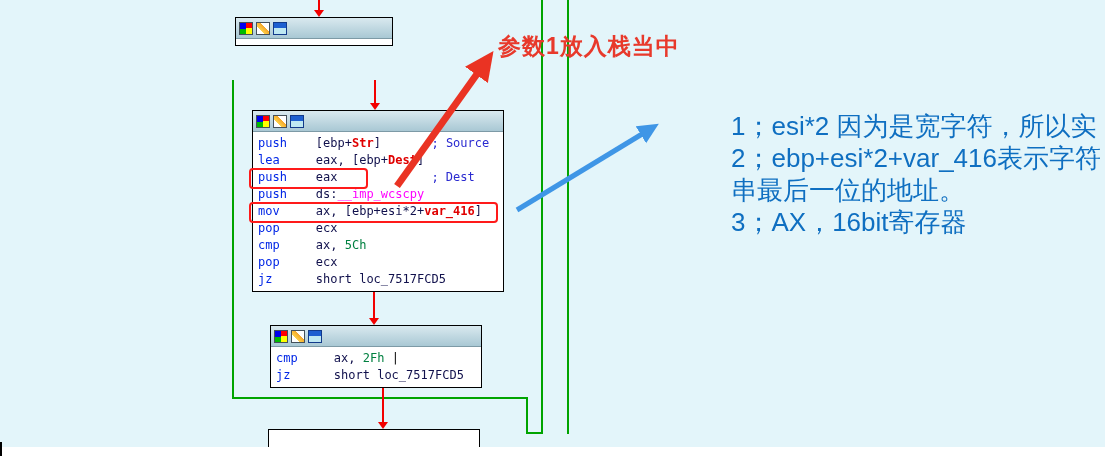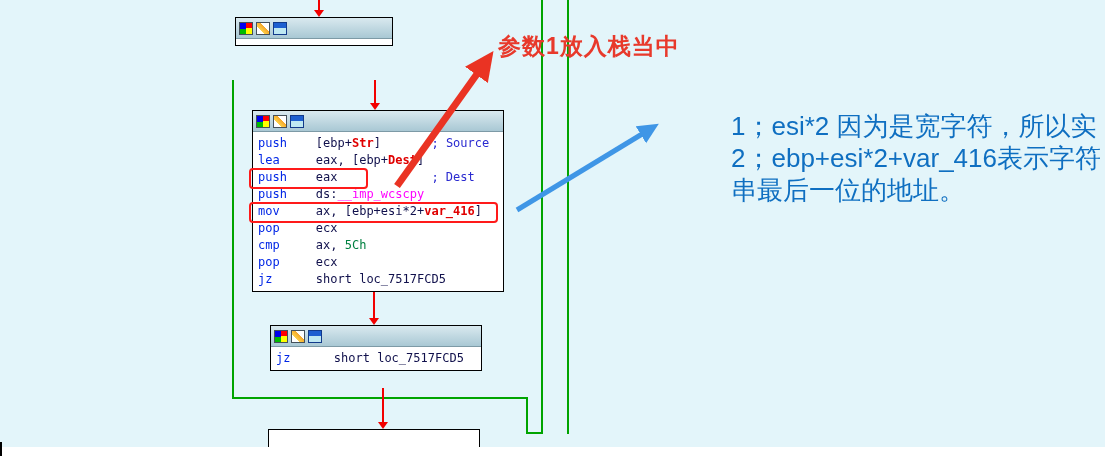--- a/index.html
+++ b/index.html
@@ -110,20 +110,21 @@
         </div>
     </div>
 
     <div class="node" style="left:270px;top:325px;width:212px">
       <div class="node-header">
         <span class="ic ic-color"></span>
         <span class="ic ic-edit"></span>
         <span class="ic ic-frame"></span>
       </div>
       <div class="node-body">
+          <div class="asm-line"><span class="seg-mn">cmp</span><span class="seg-pl">     </span><span class="seg-pl">ax, </span><span class="seg-num">2Fh</span><span class="seg-pl"> </span><span class="seg-caret">|</span></div>
           <div class="asm-line"><span class="seg-mn">jz</span><span class="seg-pl">      </span><span class="seg-pl">short loc_7517FCD5</span></div>
         </div>
     </div>
 
     <div class="node" style="left:268px;top:429px;width:212px;height:20px">
       <div class="node-body"></div>
     </div>
 
     <div class="hl" style="left:249px;top:168px;width:119px;height:21px"></div>
     <div class="hl" style="left:249px;top:202px;width:249px;height:21px"></div>
@@ -139,19 +140,20 @@
       </defs>
       <line class="arrow-red-line" x1="397" y1="186" x2="487" y2="60" stroke-width="7" marker-end="url(#mred)"></line>
       <line class="arrow-blue-line" x1="517" y1="210" x2="652" y2="128" stroke-width="5" marker-end="url(#mblue)"></line>
     </svg>
 
     <div class="note-red">参数1放入栈当中</div>
     <div class="note-blue">
       <div>1；esi*2 因为是宽字符，所以实</div>
       <div>2；ebp+esi*2+var_416表示字符</div>
       <div>串最后一位的地址。</div>
+      <div>3；AX，16bit寄存器</div>
     </div>
 
   </div>
 
   <div class="bottom-strip"></div>
   <div class="left-tick"></div>
 </div>
 
 </body></html>

